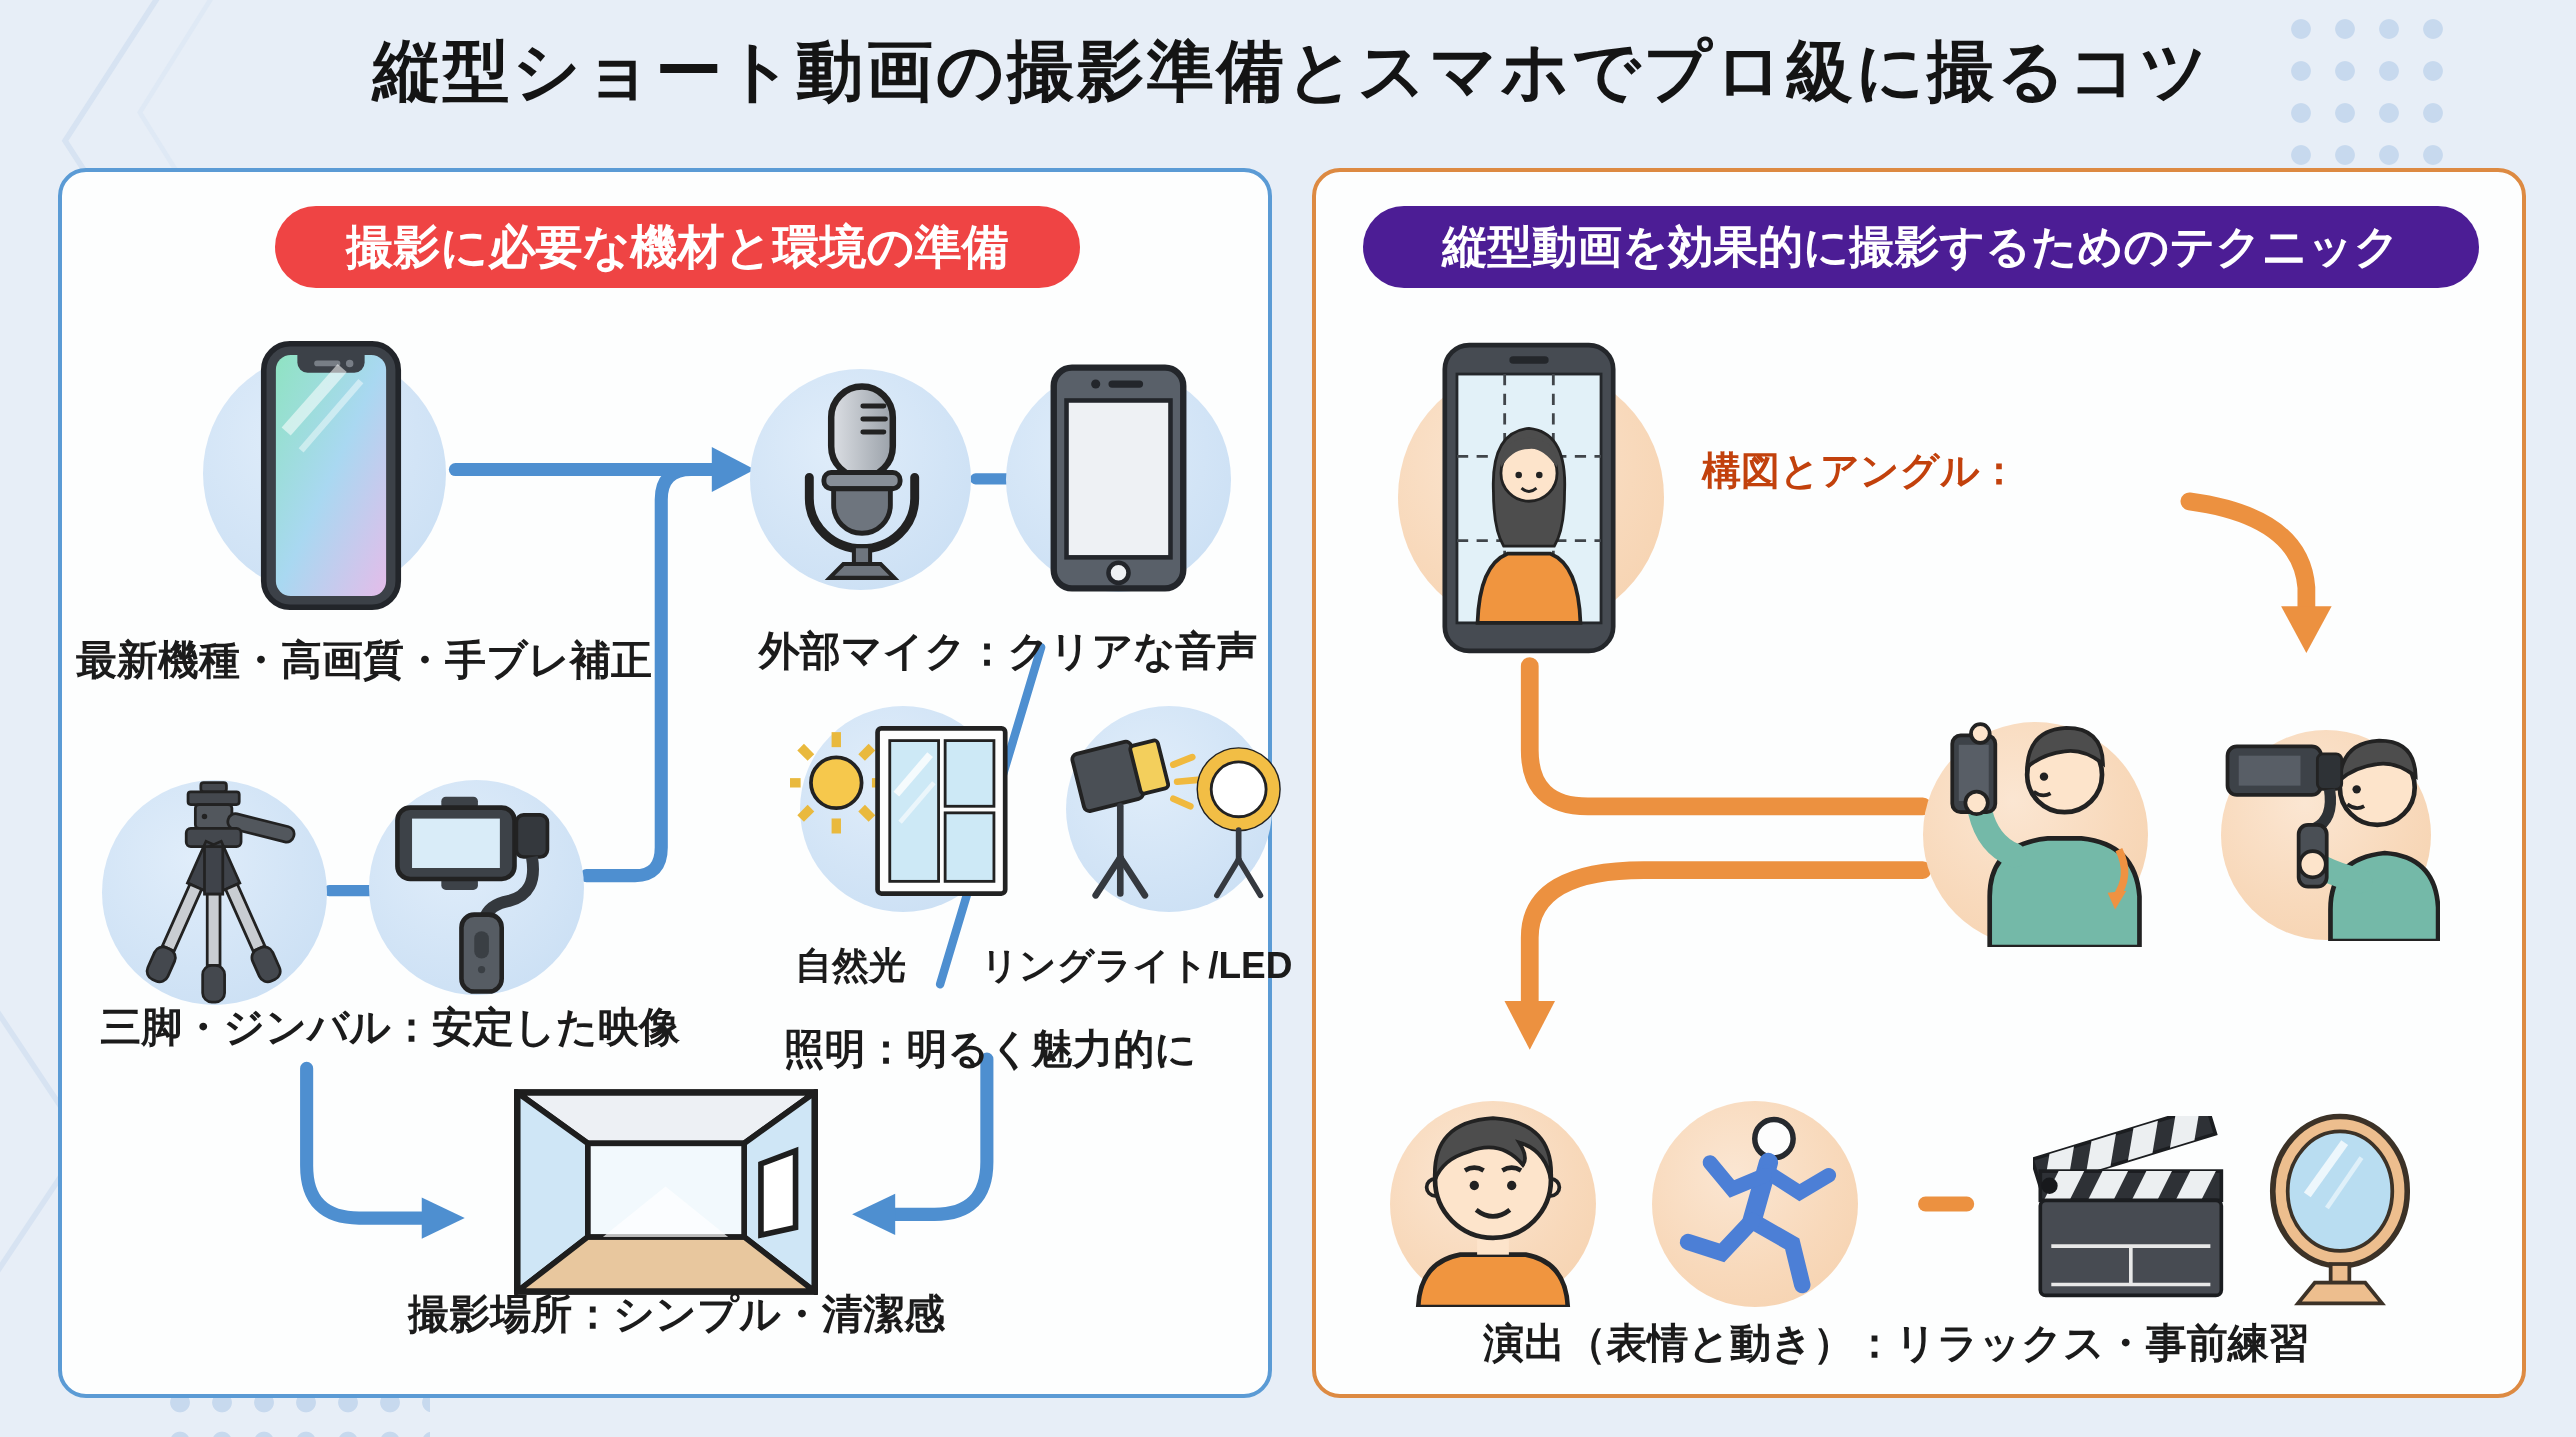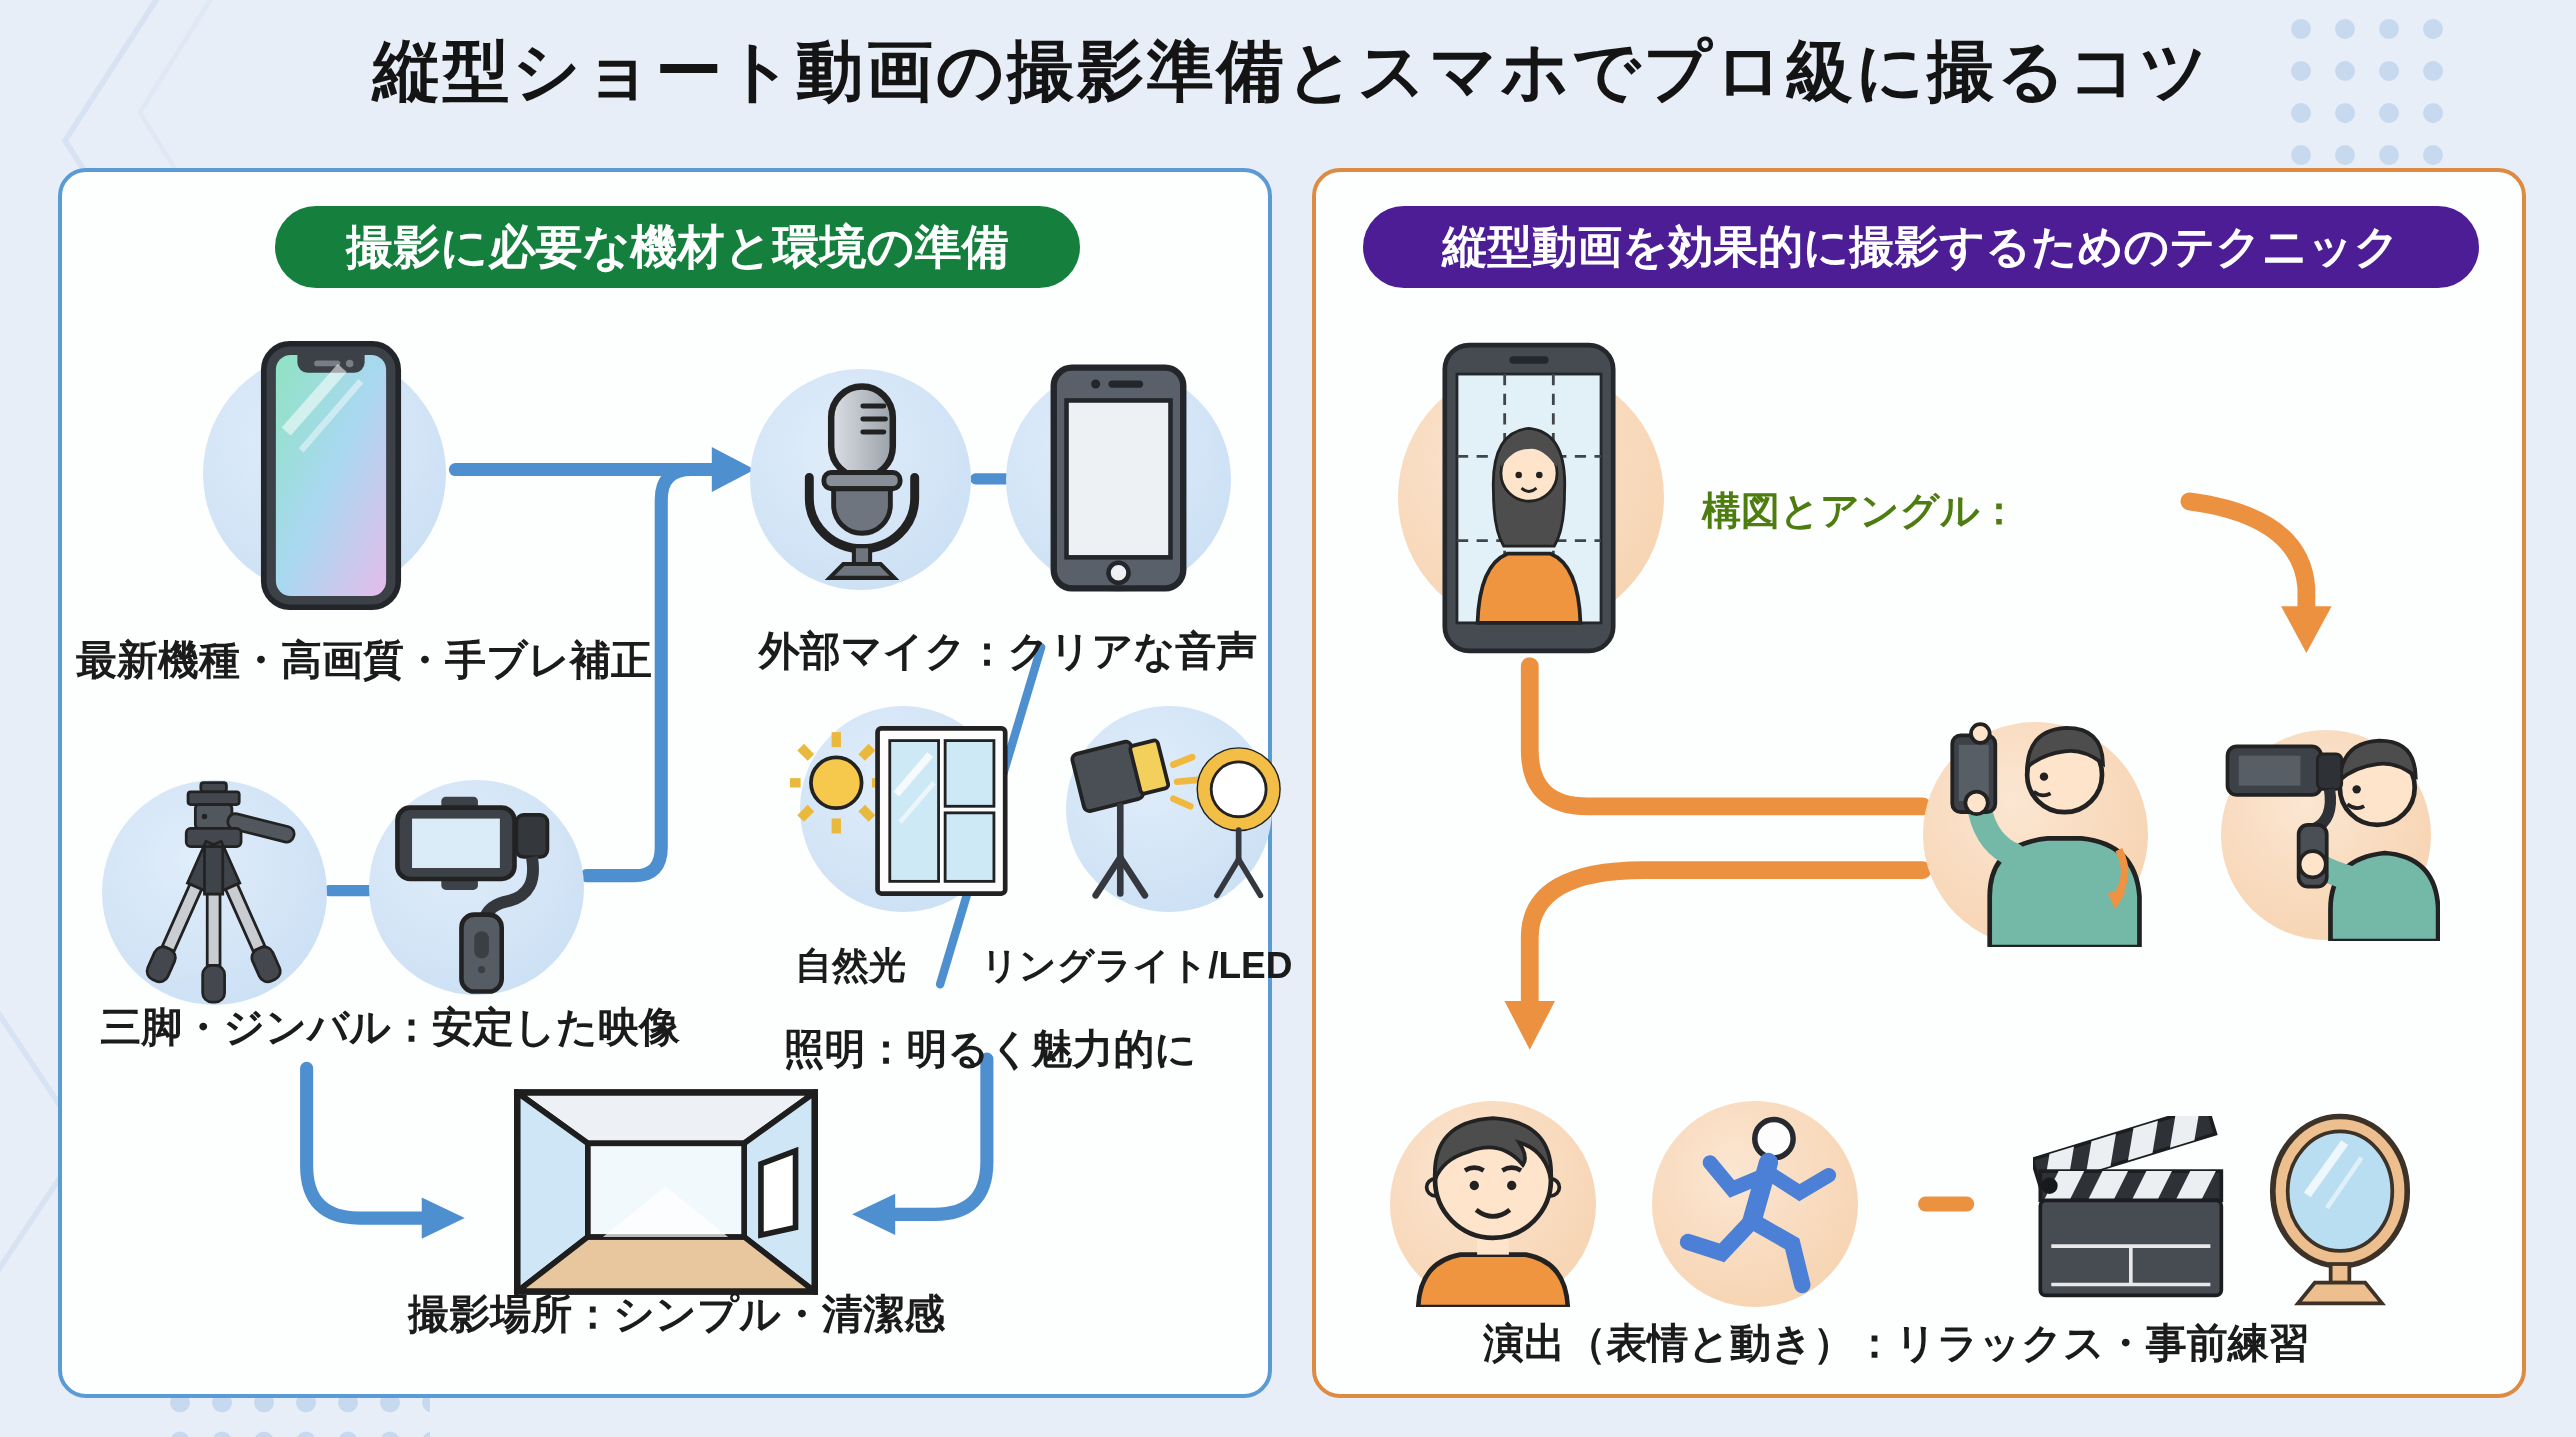--- a/index.html
+++ b/index.html
@@ -4,21 +4,21 @@
 <style>
   html,body{margin:0;padding:0;background:#e7eef7;}
   .stage{position:relative;width:2576px;height:1438px;overflow:hidden;
          background:#e7eef7;font-family:"Liberation Sans","DejaVu Sans",sans-serif;color:#1a1a1a;}
   .abs{position:absolute;}
   .title{left:0;right:0;top:26px;text-align:center;font-size:67px;font-weight:bold;letter-spacing:2.8px;color:#141414;padding-left:8px;}
   .panel{position:absolute;top:168px;width:1206px;height:1222px;background:#fdfefe;border-radius:28px;}
   .panel.left{left:58px;border:4.7px solid #5b9bd5;}
   .panel.right{left:1312px;border:4.7px solid #dd8a42;}
   .pill{position:absolute;border-radius:56px;color:#ffffff;font-weight:bold;text-align:center;}
-  .pill.blue{left:213px;top:34px;width:805px;height:82px;line-height:82px;font-size:47px;background:#15803d;}
+  .pill.blue{left:213px;top:34px;width:805px;height:82px;line-height:82px;font-size:47px;background:#ef4444;}
   .pill.orange{left:47px;top:34px;width:1116px;height:82px;line-height:82px;font-size:45px;background:#4c1d95;}
   .circle{position:absolute;border-radius:50%;}
   .c-blue{background:radial-gradient(circle at 40% 35%, #e0edfa 0%, #d2e4f6 55%, #c7ddf3 100%);}
   .c-peach{background:radial-gradient(circle at 40% 35%, #fbe6d2 0%, #f8d9bb 55%, #f5d0ac 100%);}
   .cap{position:absolute;font-weight:bold;text-align:center;font-size:41px;color:#1b1b1b;white-space:nowrap;}
   .cap.small{font-size:37px;}
   .connect{position:absolute;left:0;top:0;pointer-events:none;}
   .dots{position:absolute;background-image:radial-gradient(circle,#c7d9ee 9.4px,transparent 10.3px);}
   svg{display:block;}
 </style>
@@ -238,21 +238,21 @@
           <line x1="16" y1="212" x2="170" y2="212"></line>
       </g>
       <path d="M 55,160 Q 52,96 93,92 Q 134,96 131,160 Q 131,200 120,218 H 66 Q 55,200 55,160 Z" fill="#4d4d4d" stroke="#222" stroke-width="3"></path>
       <circle cx="93" cy="140" r="30" fill="#fde4cb" stroke="#222" stroke-width="3"></circle>
       <path d="M 63,134 Q 62,104 93,102 Q 124,104 123,134 Q 108,112 93,114 Q 75,114 63,134 Z" fill="#4d4d4d"></path>
       <circle cx="82" cy="142" r="3.5" fill="#222"></circle>
         <circle cx="104" cy="142" r="3.5" fill="#222"></circle>
       <path d="M 85,156 Q 93,163 101,156" fill="none" stroke="#222" stroke-width="3"></path>
       <path d="M 38,300 Q 40,238 70,226 H 116 Q 146,238 148,300 Z" fill="#f0953f" stroke="#222" stroke-width="4"></path>
     </svg>
-    <div class="abs" style="left:386px;top:270px;width:562px;font-weight:bold;font-size:39px;line-height:58px;color:#4d7c0f;margin-top:40px;">
+    <div class="abs" style="left:386px;top:270px;width:562px;font-weight:bold;font-size:39px;line-height:58px;color:#c2410c;">
       <div>構図とアングル：</div>
     </div>
 
     <div class="circle c-peach" style="left:607px;top:550px;width:225px;height:225px;"></div>
     <svg class="abs" style="left:608px;top:526px;" width="225" height="249" viewBox="0 0 240 266">
       <circle cx="150" cy="82" r="40" fill="#fde4cb" stroke="#222" stroke-width="5"></circle>
       <path d="M 110,74 Q 112,34 152,32 Q 190,32 191,70 Q 170,54 150,57 Q 126,60 110,74 Z" fill="#4d4d4d" stroke="#222" stroke-width="4"></path>
       <circle cx="128" cy="84" r="4.5" fill="#222"></circle>
       <path d="M 117,100 Q 126,107 135,102" fill="none" stroke="#222" stroke-width="4"></path>
       <path d="M 70,266 V 212 Q 70,156 132,150 H 168 Q 226,156 230,212 V 266 Z" fill="#74b9a8" stroke="#222" stroke-width="5"></path>

